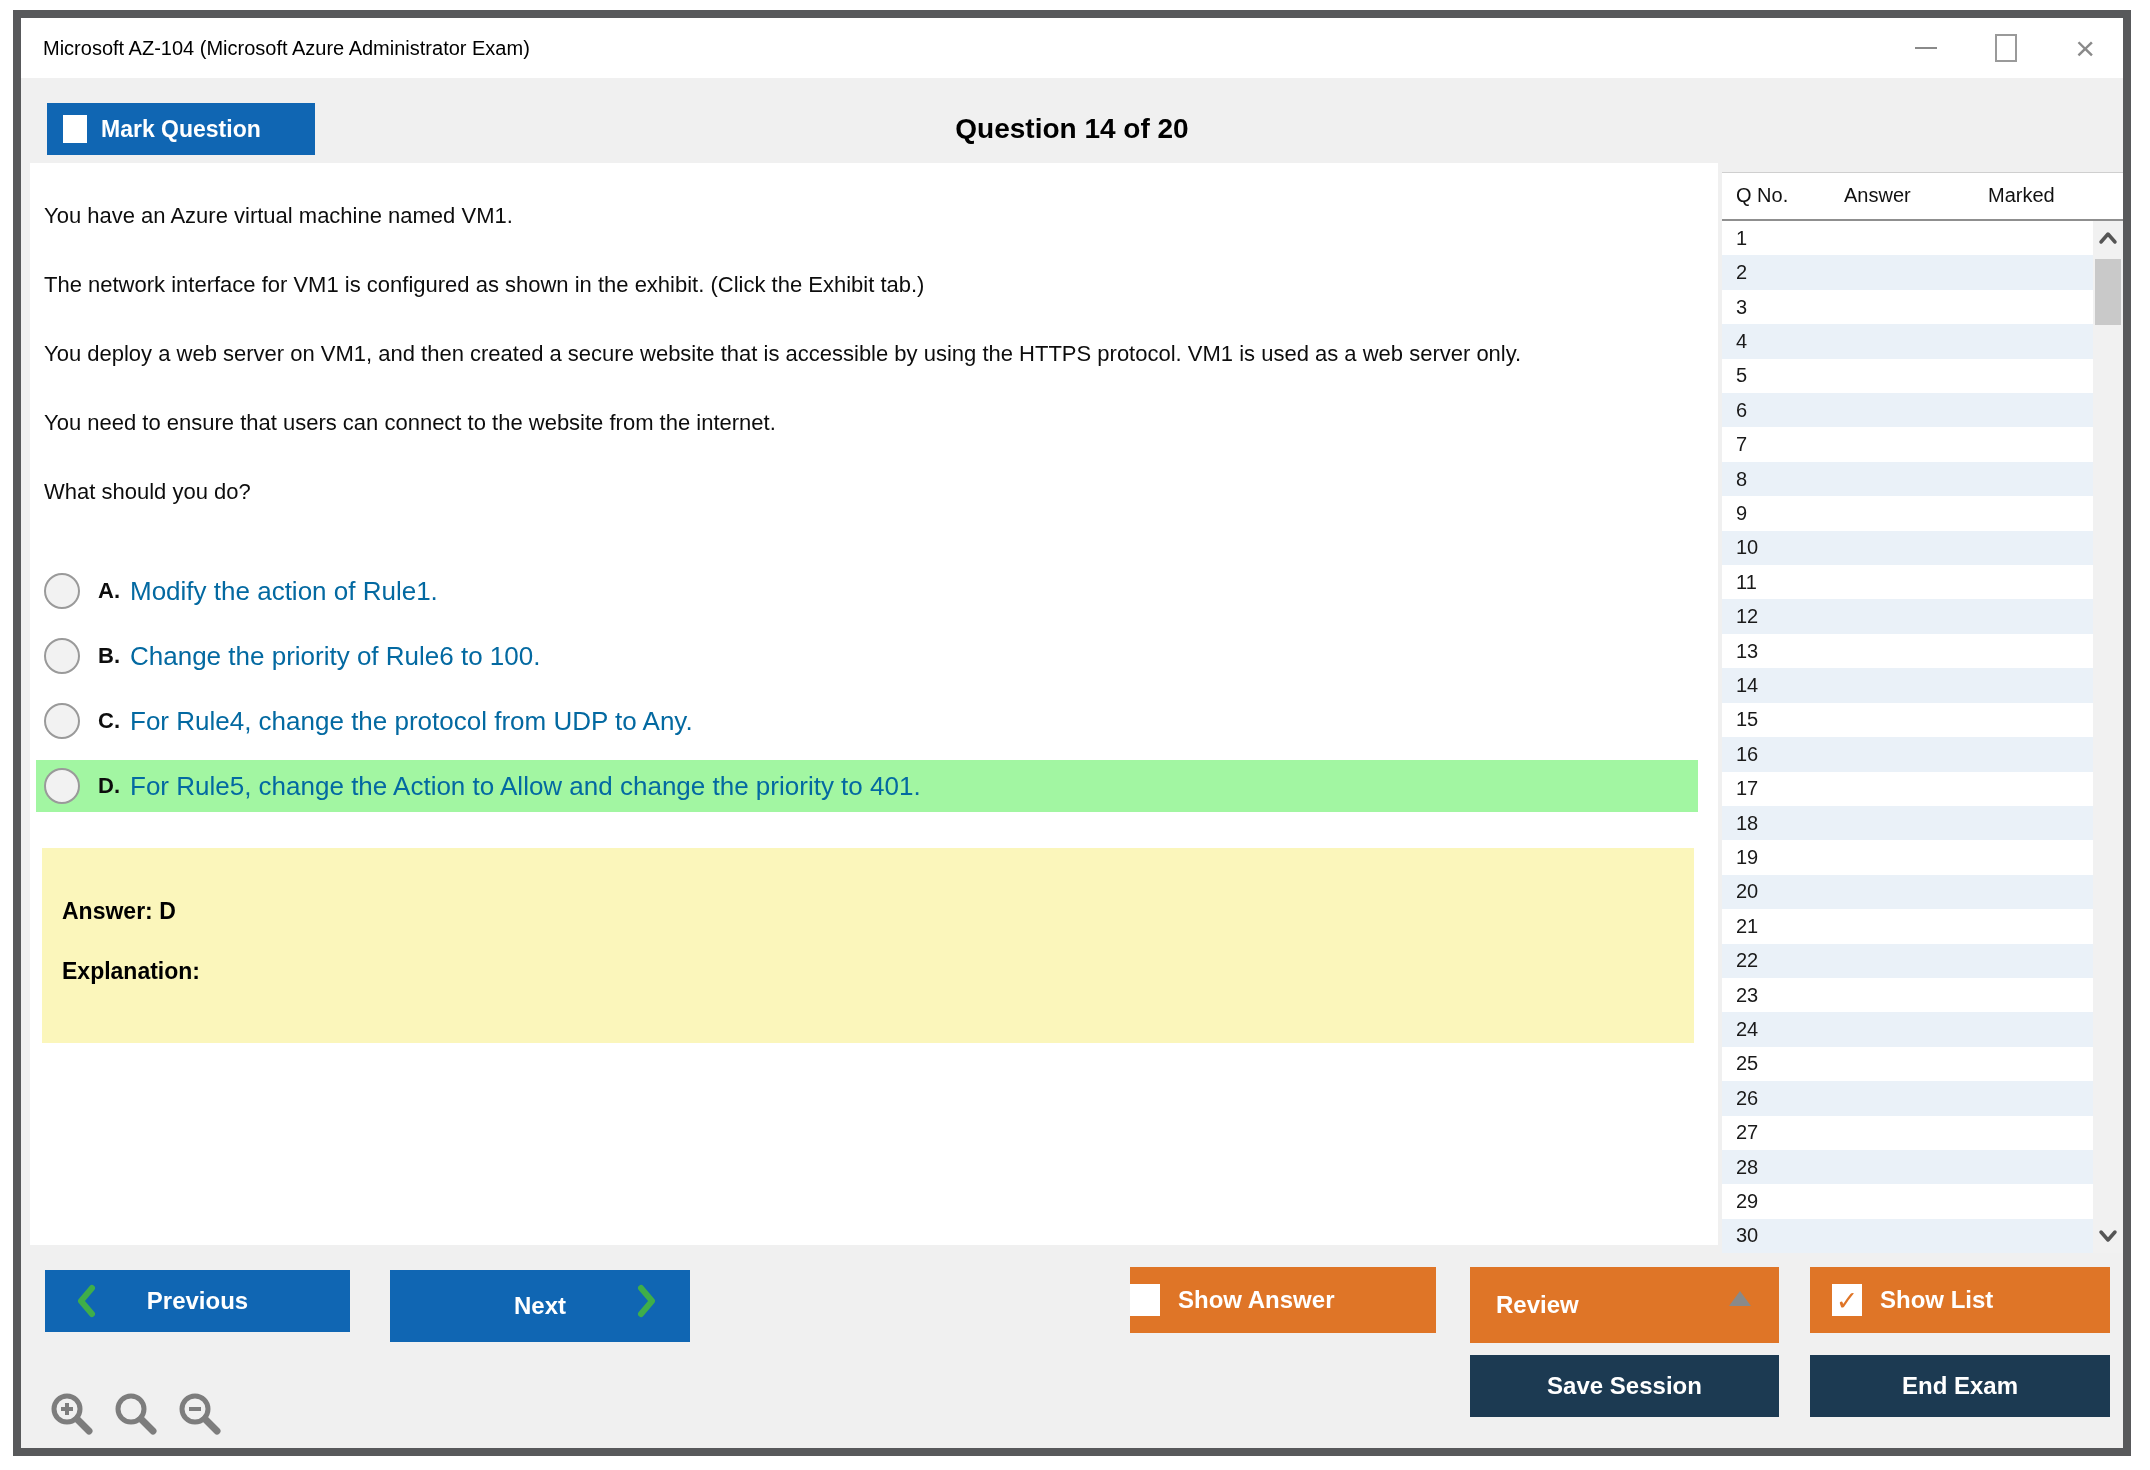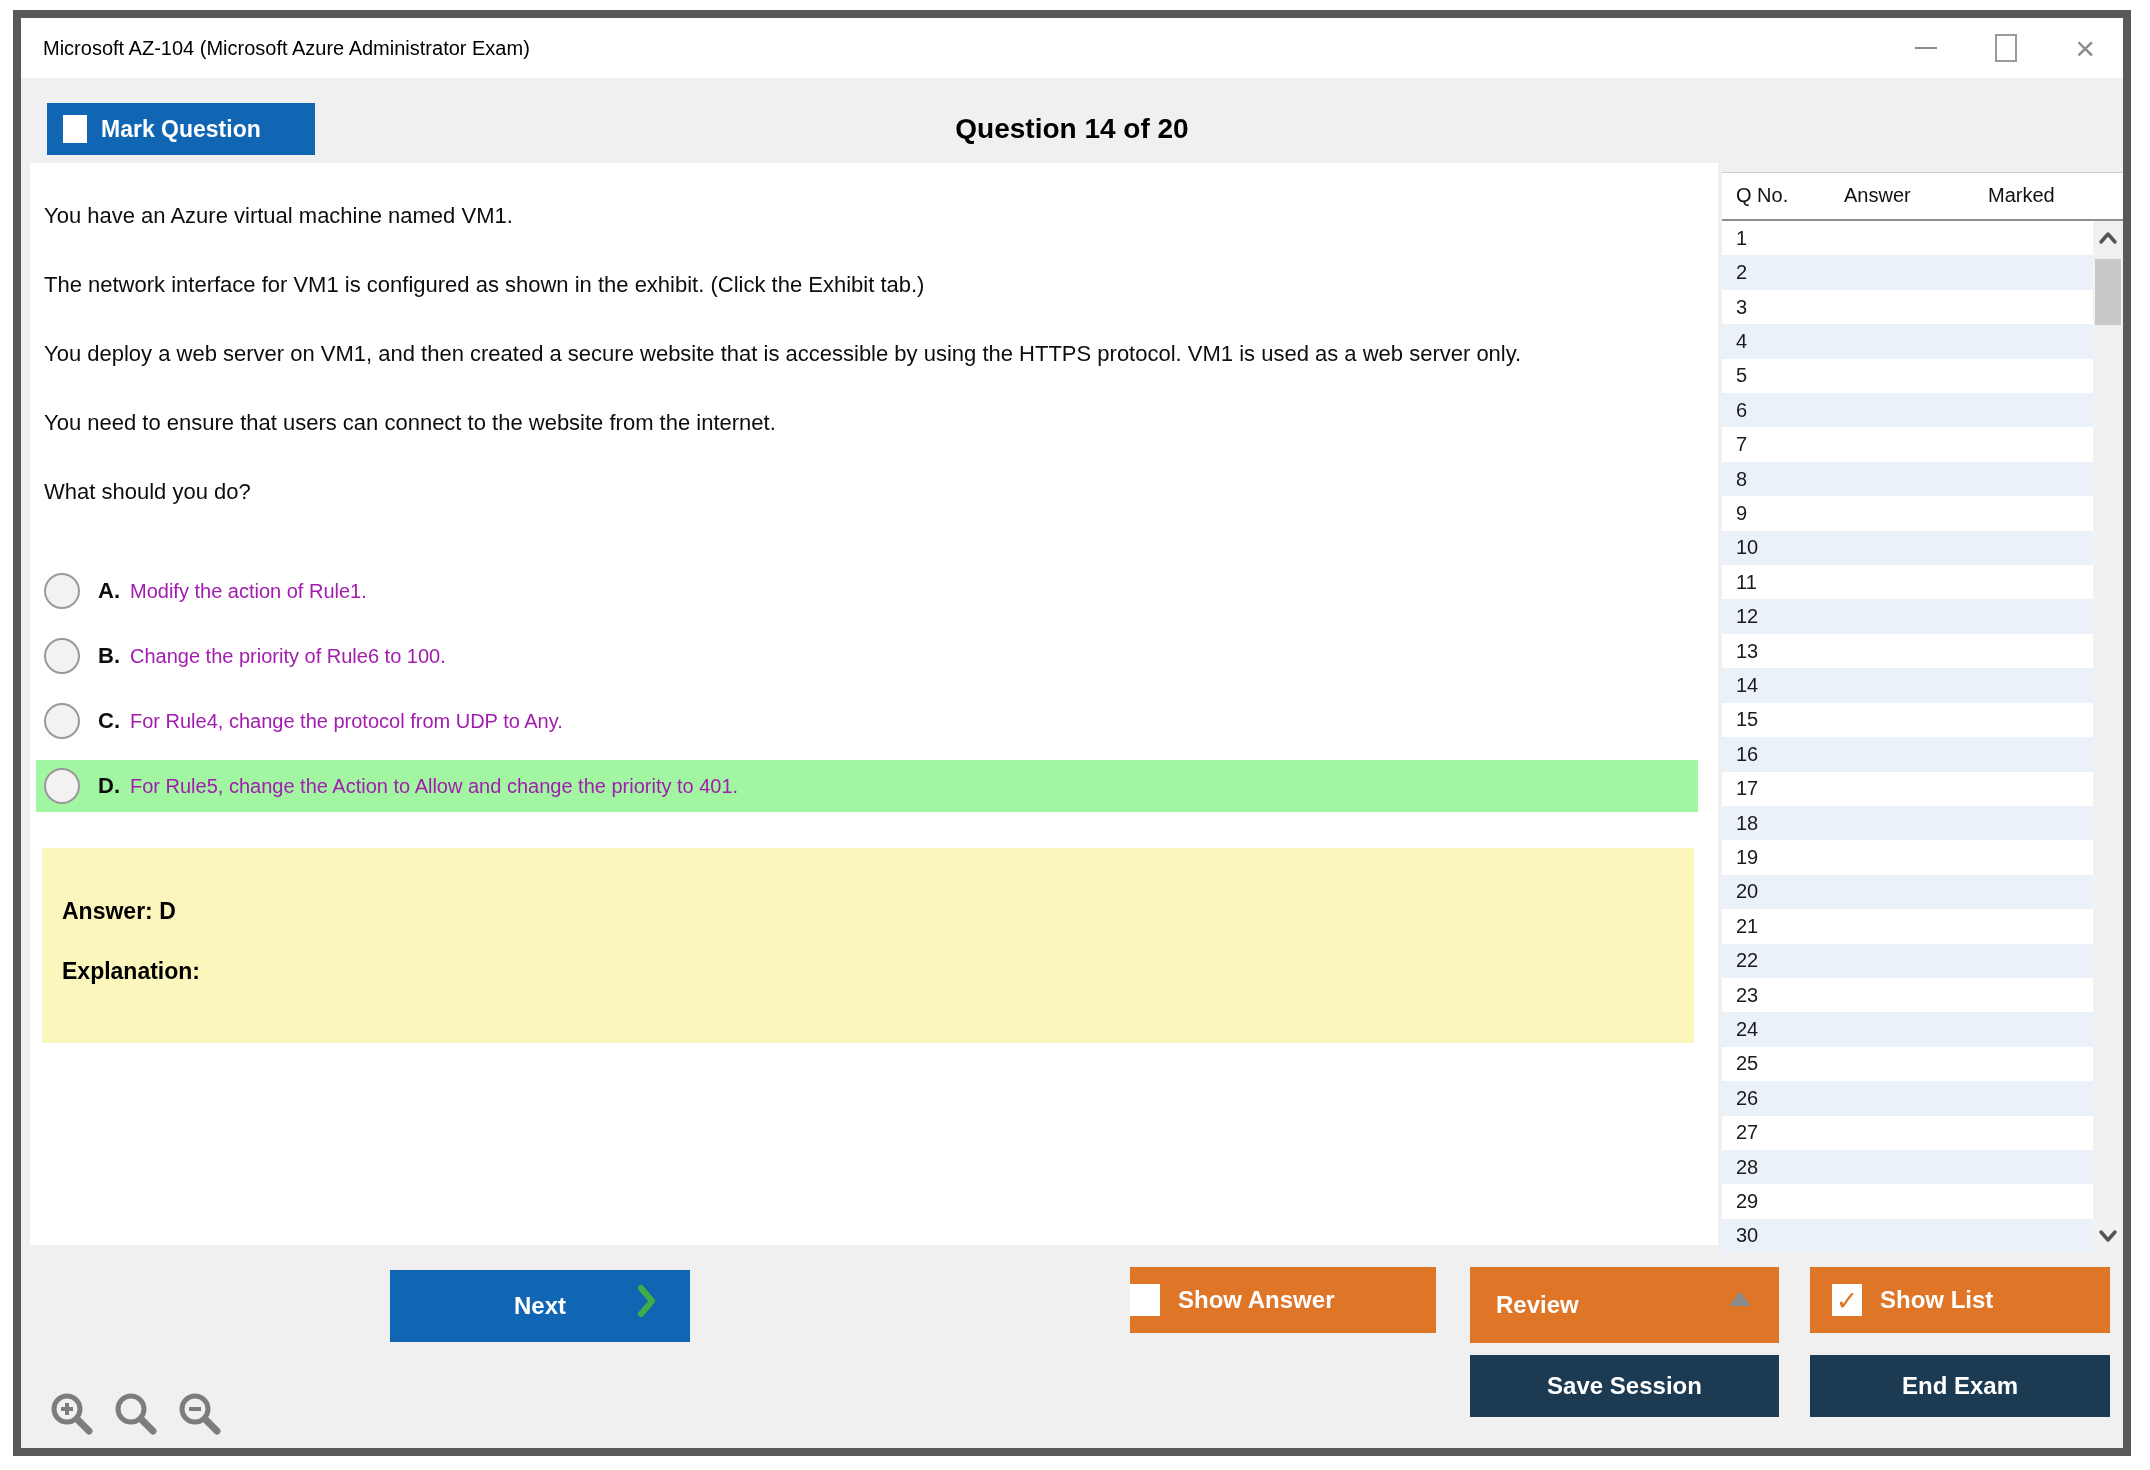--- a/index.html
+++ b/index.html
@@ -35,21 +35,21 @@
   .qtext{position:absolute;left:14px;top:38px;right:44px;font-size:22px;color:#0d0d0d;}
   .qtext p{margin:0 0 40px 0;line-height:29px;}
   .options{position:absolute;left:6px;top:402px;width:1662px;}
   .opt-row{display:flex;align-items:center;height:52px;margin-bottom:13px;padding-left:8px;box-sizing:border-box;}
   .opt-row.highlight{background:#a2f6a2;}
   .radio{
     width:32px;height:32px;border-radius:50%;border:2px solid #9a9a9a;background:#f2f2f2;
     margin-right:18px;flex:none;
   }
   .opt-letter{font-weight:bold;font-size:22px;color:#0d0d0d;margin-right:10px;}
-  .opt-text{font-size:20px;color:#a21caf;}
+  .opt-text{font-size:26px;color:#0369a1;}
   .answer-box{
     position:absolute;left:12px;top:685px;width:1652px;height:195px;background:#fbf6bb;
     box-sizing:border-box;padding:50px 0 0 20px;
   }
   .answer-line{font-size:23px;font-weight:bold;color:#000;}
   .expl-line{font-size:23px;font-weight:bold;color:#000;margin-top:33px;}
   
   .sidebar{
     position:absolute;left:1701px;top:154px;width:401px;height:1081px;background:#ffffff;
     border-top:1px solid #cfcfcf;box-sizing:border-box;
@@ -253,20 +253,26 @@
       </div>
       <div class="sb-thumb"></div>
       <div class="sb-arrow down">
         <svg width="20" height="14" viewBox="0 0 20 14">
             <polyline points="3,3 10,11 17,3" fill="none" stroke="#555555" stroke-width="3.5" stroke-linecap="round" stroke-linejoin="round"></polyline>
           </svg>
       </div>
     </div>
   </div>
 
+  <div class="btn blue btn-prev">
+    <svg width="22" height="34" viewBox="0 0 22 34">
+        <polyline points="17,4 6,17 17,30" fill="none" stroke="#3fae49" stroke-width="6" stroke-linecap="round" stroke-linejoin="round"></polyline>
+      </svg>
+    <span class="blabel">Previous</span>
+  </div>
   <div class="btn blue btn-next">
     <span class="blabel">Next</span>
     <svg width="22" height="34" viewBox="0 0 22 34">
         <polyline points="5,4 16,17 5,30" fill="none" stroke="#3fae49" stroke-width="6" stroke-linecap="round" stroke-linejoin="round"></polyline>
       </svg>
   </div>
 
   <div class="zoom-icons">
     <svg width="48" height="48" viewBox="0 0 48 48">
       <circle cx="19" cy="19" r="13" fill="none" stroke="#7d7d7d" stroke-width="5"></circle>

